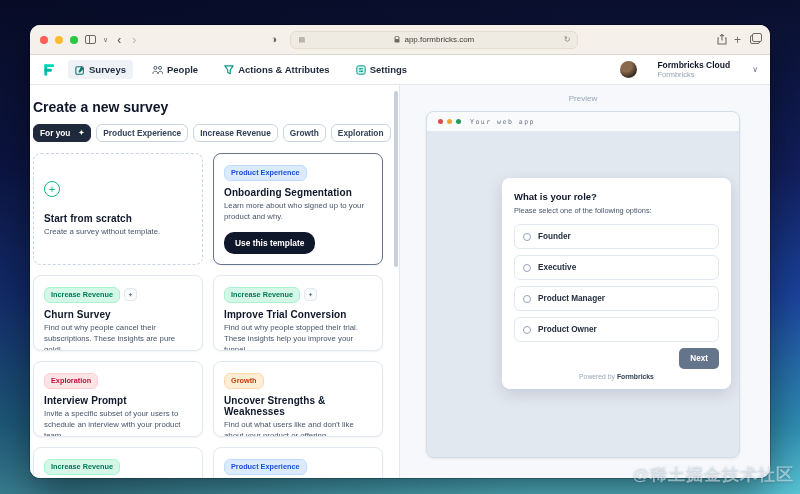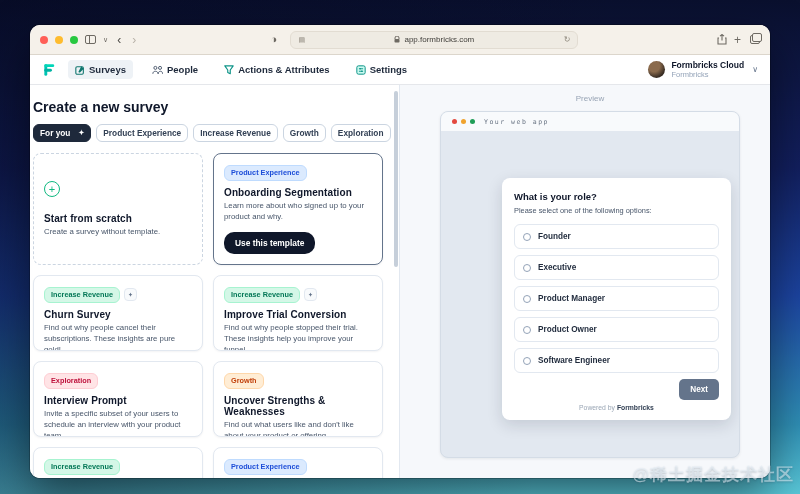--- a/index.html
+++ b/index.html
@@ -38,21 +38,21 @@
     border:1.2px solid #6e6a63; border-radius:2px; background:#f5f1ea; }
   .spacer { flex:1; }
 
   
   .appbar { flex:none; height:30px; background:#fff; border-bottom:1px solid #e5e7eb;
     display:flex; align-items:center; padding:0 12px; gap:12px; }
   .nav { display:flex; align-items:center; gap:12px; }
   .tab { display:flex; align-items:center; gap:4px; font-size:9.5px; font-weight:700; color:#1e293b;
     padding:4px 7px; border-radius:4px; cursor:pointer; white-space:nowrap; }
   .tab.active { background:#eef2f6; }
-  .account { margin-left:auto; display:flex; align-items:center; gap:6px; }
+  .account { margin-left:auto; display:flex; align-items:center; gap:20px; }
   .avatar { width:17px; height:17px; border-radius:50%;
     background:radial-gradient(circle at 35% 30%, #8a6a4c 0 35%, #3a2e24 70%, #1c1712 100%); }
   .acct-name { font-size:8.5px; font-weight:700; color:#0f172a; line-height:1.2; }
   .acct-org { font-size:7.5px; color:#94a3b8; line-height:1.2; }
   .acct-chev { color:#64748b; font-size:8px; margin-left:2px; }
 
   
   .content { flex:1; display:flex; min-height:0; }
   .left { width:369px; flex:none; background:#fff; padding:12px 16px 0 3px; position:relative; overflow:hidden; }
   .vscroll { position:absolute; right:1px; top:6px; width:4px; height:176px; background:#c6cfda; border-radius:2px; }
@@ -78,21 +78,21 @@
   .badge.green { background:#d4f7e7; color:#047857; border:1px solid #a7f3d0; }
   .badge.rose  { background:#ffe4e6; color:#be123c; border:1px solid #fecdd3; }
   .badge.amber { background:#ffedd5; color:#c2410c; border:1px solid #fed7aa; }
   .mini-ic { display:inline-flex; width:13px; height:13px; border:1px solid #e2e8f0; border-radius:4px;
     align-items:center; justify-content:center; font-size:6.5px; color:#64748b; background:#f8fafc;
     vertical-align:middle; margin-left:4px; }
   .use-btn { margin-top:9px; background:#0f172a; color:#fff; font-size:8.4px; font-weight:700;
     padding:6px 11px; border-radius:10px; border:none; cursor:pointer; font-family:inherit; }
 
   
-  .right { flex:1; background:#f6f8fb; border-left:1px solid #e2e8f0; padding:9px 30px 20px 40px;
+  .right { flex:1; background:#f6f8fb; border-left:1px solid #e2e8f0; padding:9px 30px 20px 26px;
     display:flex; flex-direction:column; min-width:0; }
   .preview-label { text-align:center; font-size:8px; color:#97a3b4; margin-bottom:8px; }
   .mock { flex:1; background:#e2e8f0; border:1px solid #d4dce6; border-radius:8px; overflow:hidden;
     position:relative; box-shadow:0 1px 3px rgba(15,23,42,.08); }
   .mock-bar { height:20px; background:#f8fafc; border-bottom:1px solid #e2e8f0;
     display:flex; align-items:center; gap:4px; padding:0 11px; }
   .mdot { width:5px; height:5px; border-radius:50%; }
   .mdot.r { background:#e3493f; } .mdot.y { background:#f0a32e; } .mdot.g { background:#1f9d57; }
   .mock-title { font-family:"DejaVu Sans Mono", monospace; font-size:6.5px; color:#6b7685;
     letter-spacing:1.5px; margin-left:5px; }
@@ -300,24 +300,20 @@
             <span>Executive</span>
           </div>
           <div class="opt">
             <span class="radio"></span>
             <span>Product Manager</span>
           </div>
           <div class="opt">
             <span class="radio"></span>
             <span>Product Owner</span>
           </div>
-          <div class="opt">
-            <span class="radio"></span>
-            <span>Software Engineer</span>
-          </div>
 
           <div class="next-row">
             <button class="next-btn">Next</button>
           </div>
           <div class="powered">
             <span>Powered by</span>
             <span class="brand">Formbricks</span>
           </div>
         </div>
       </div>

